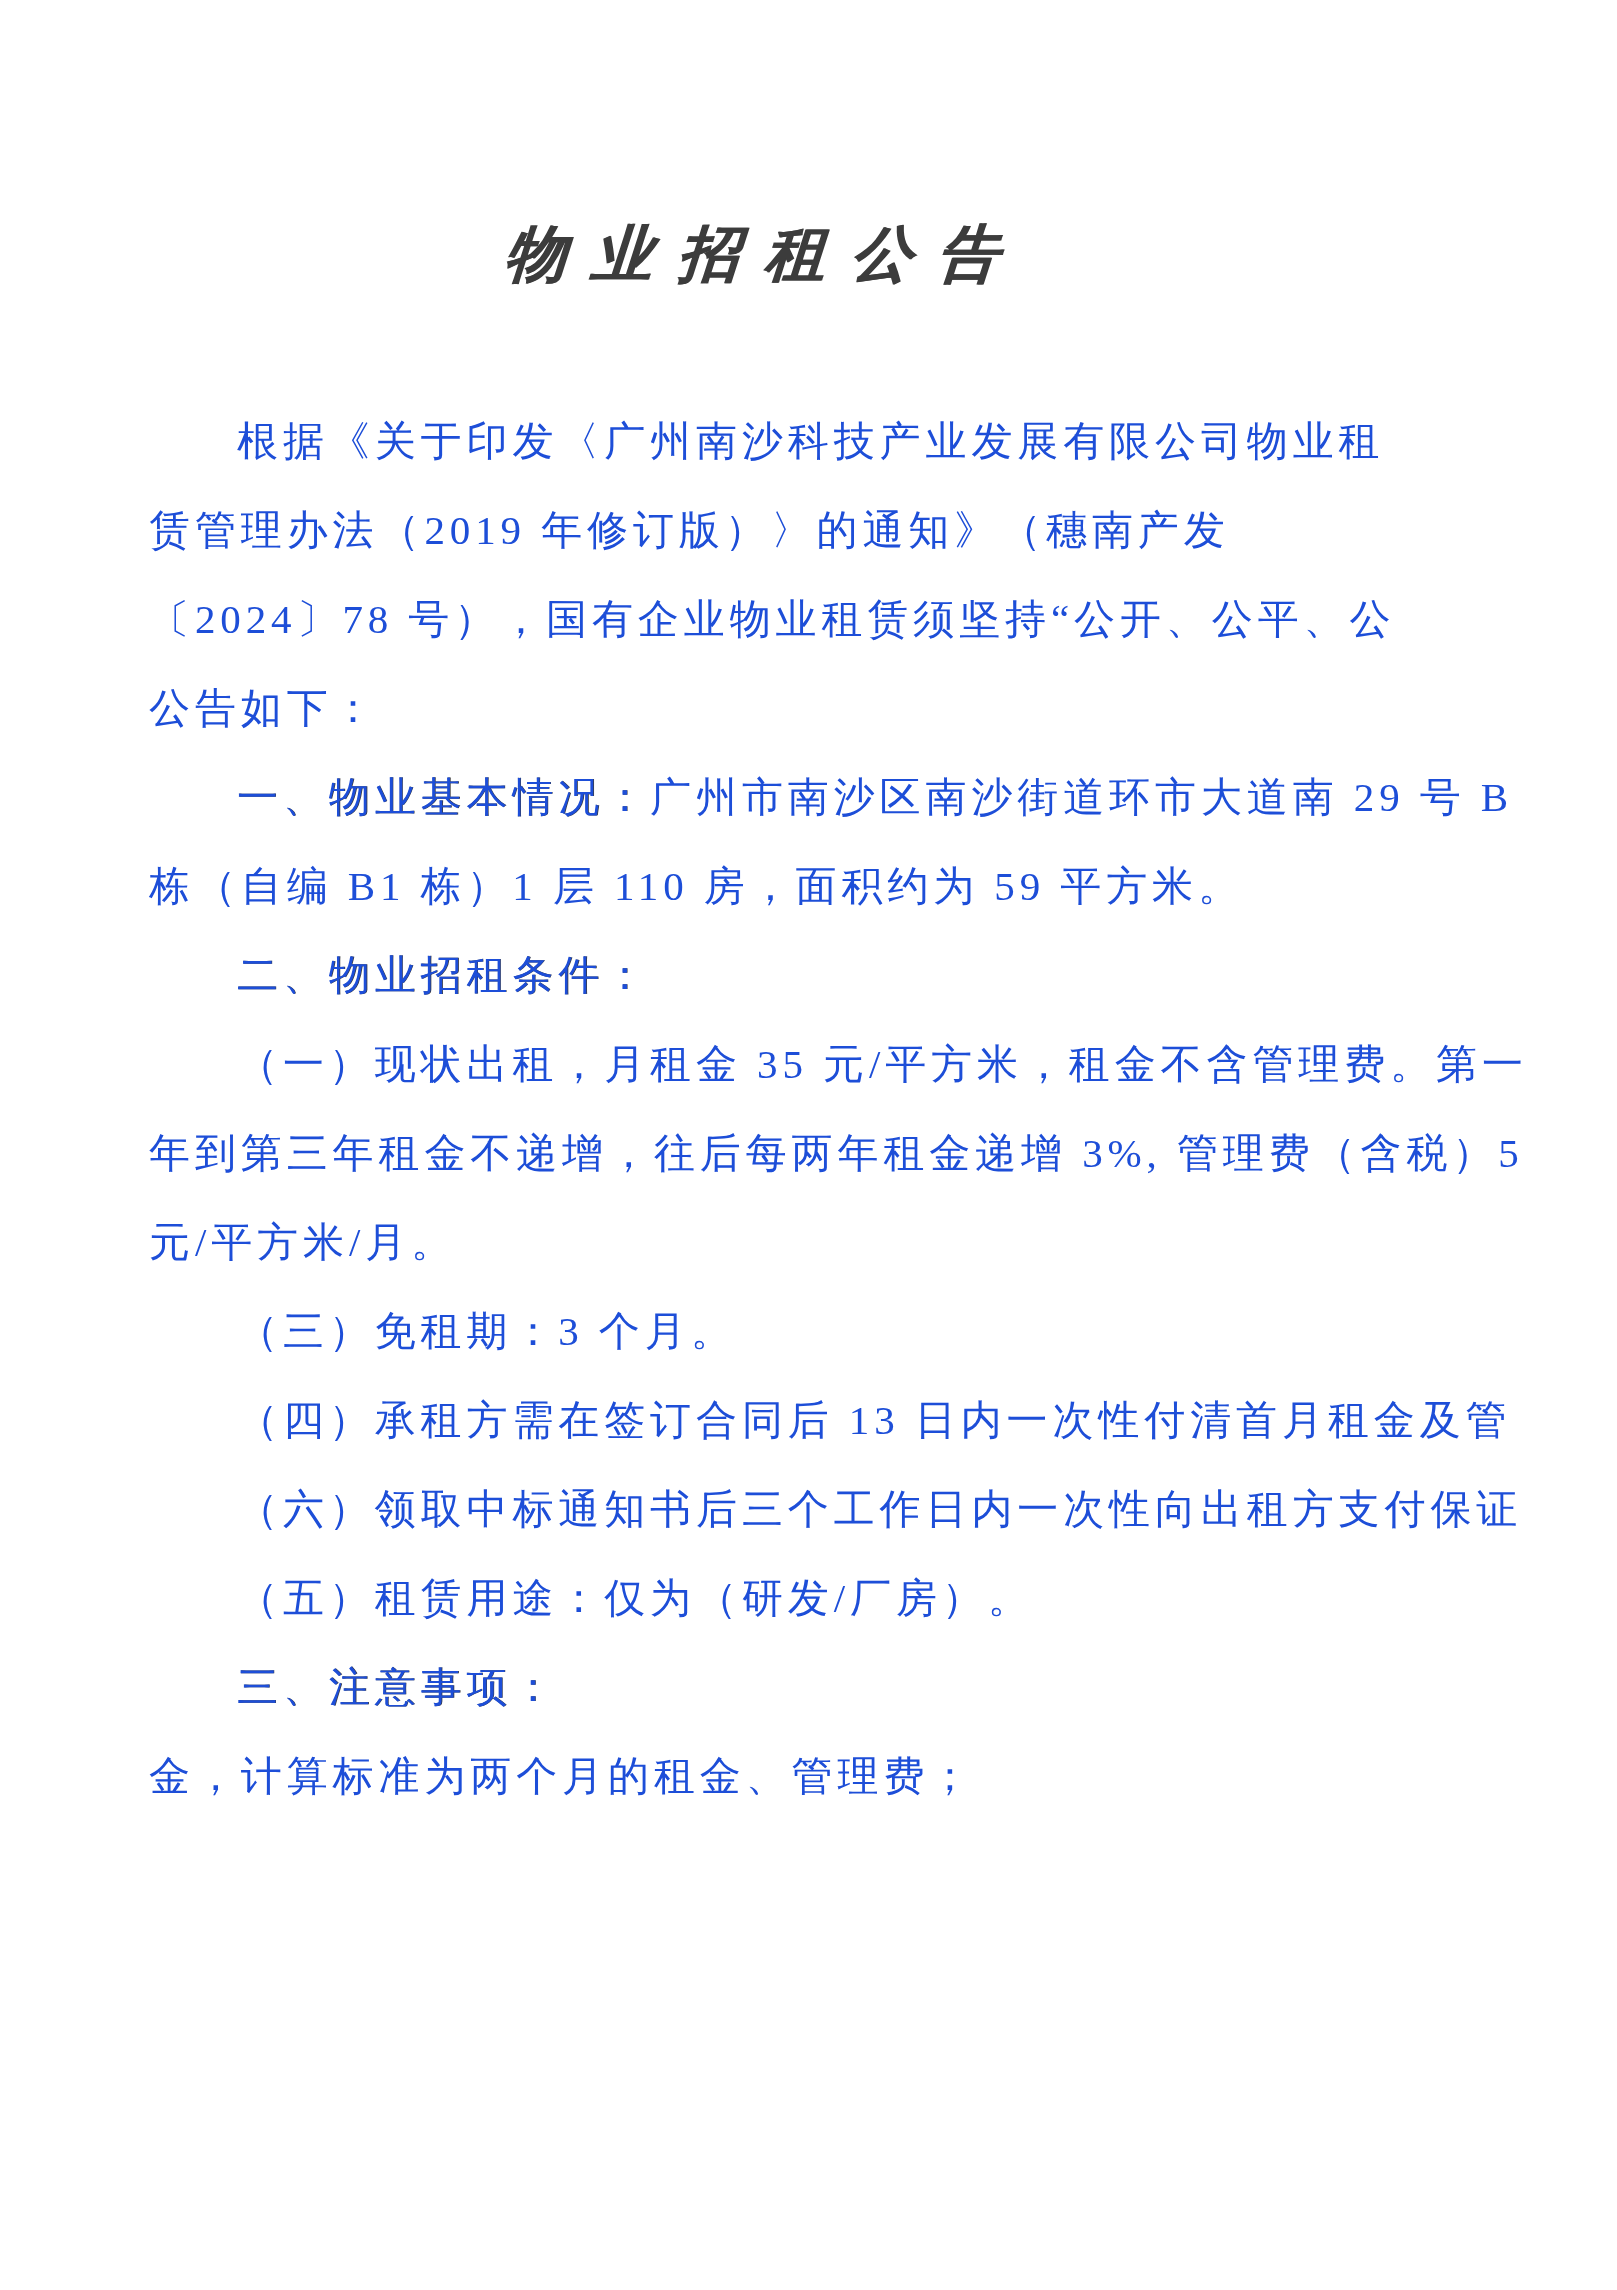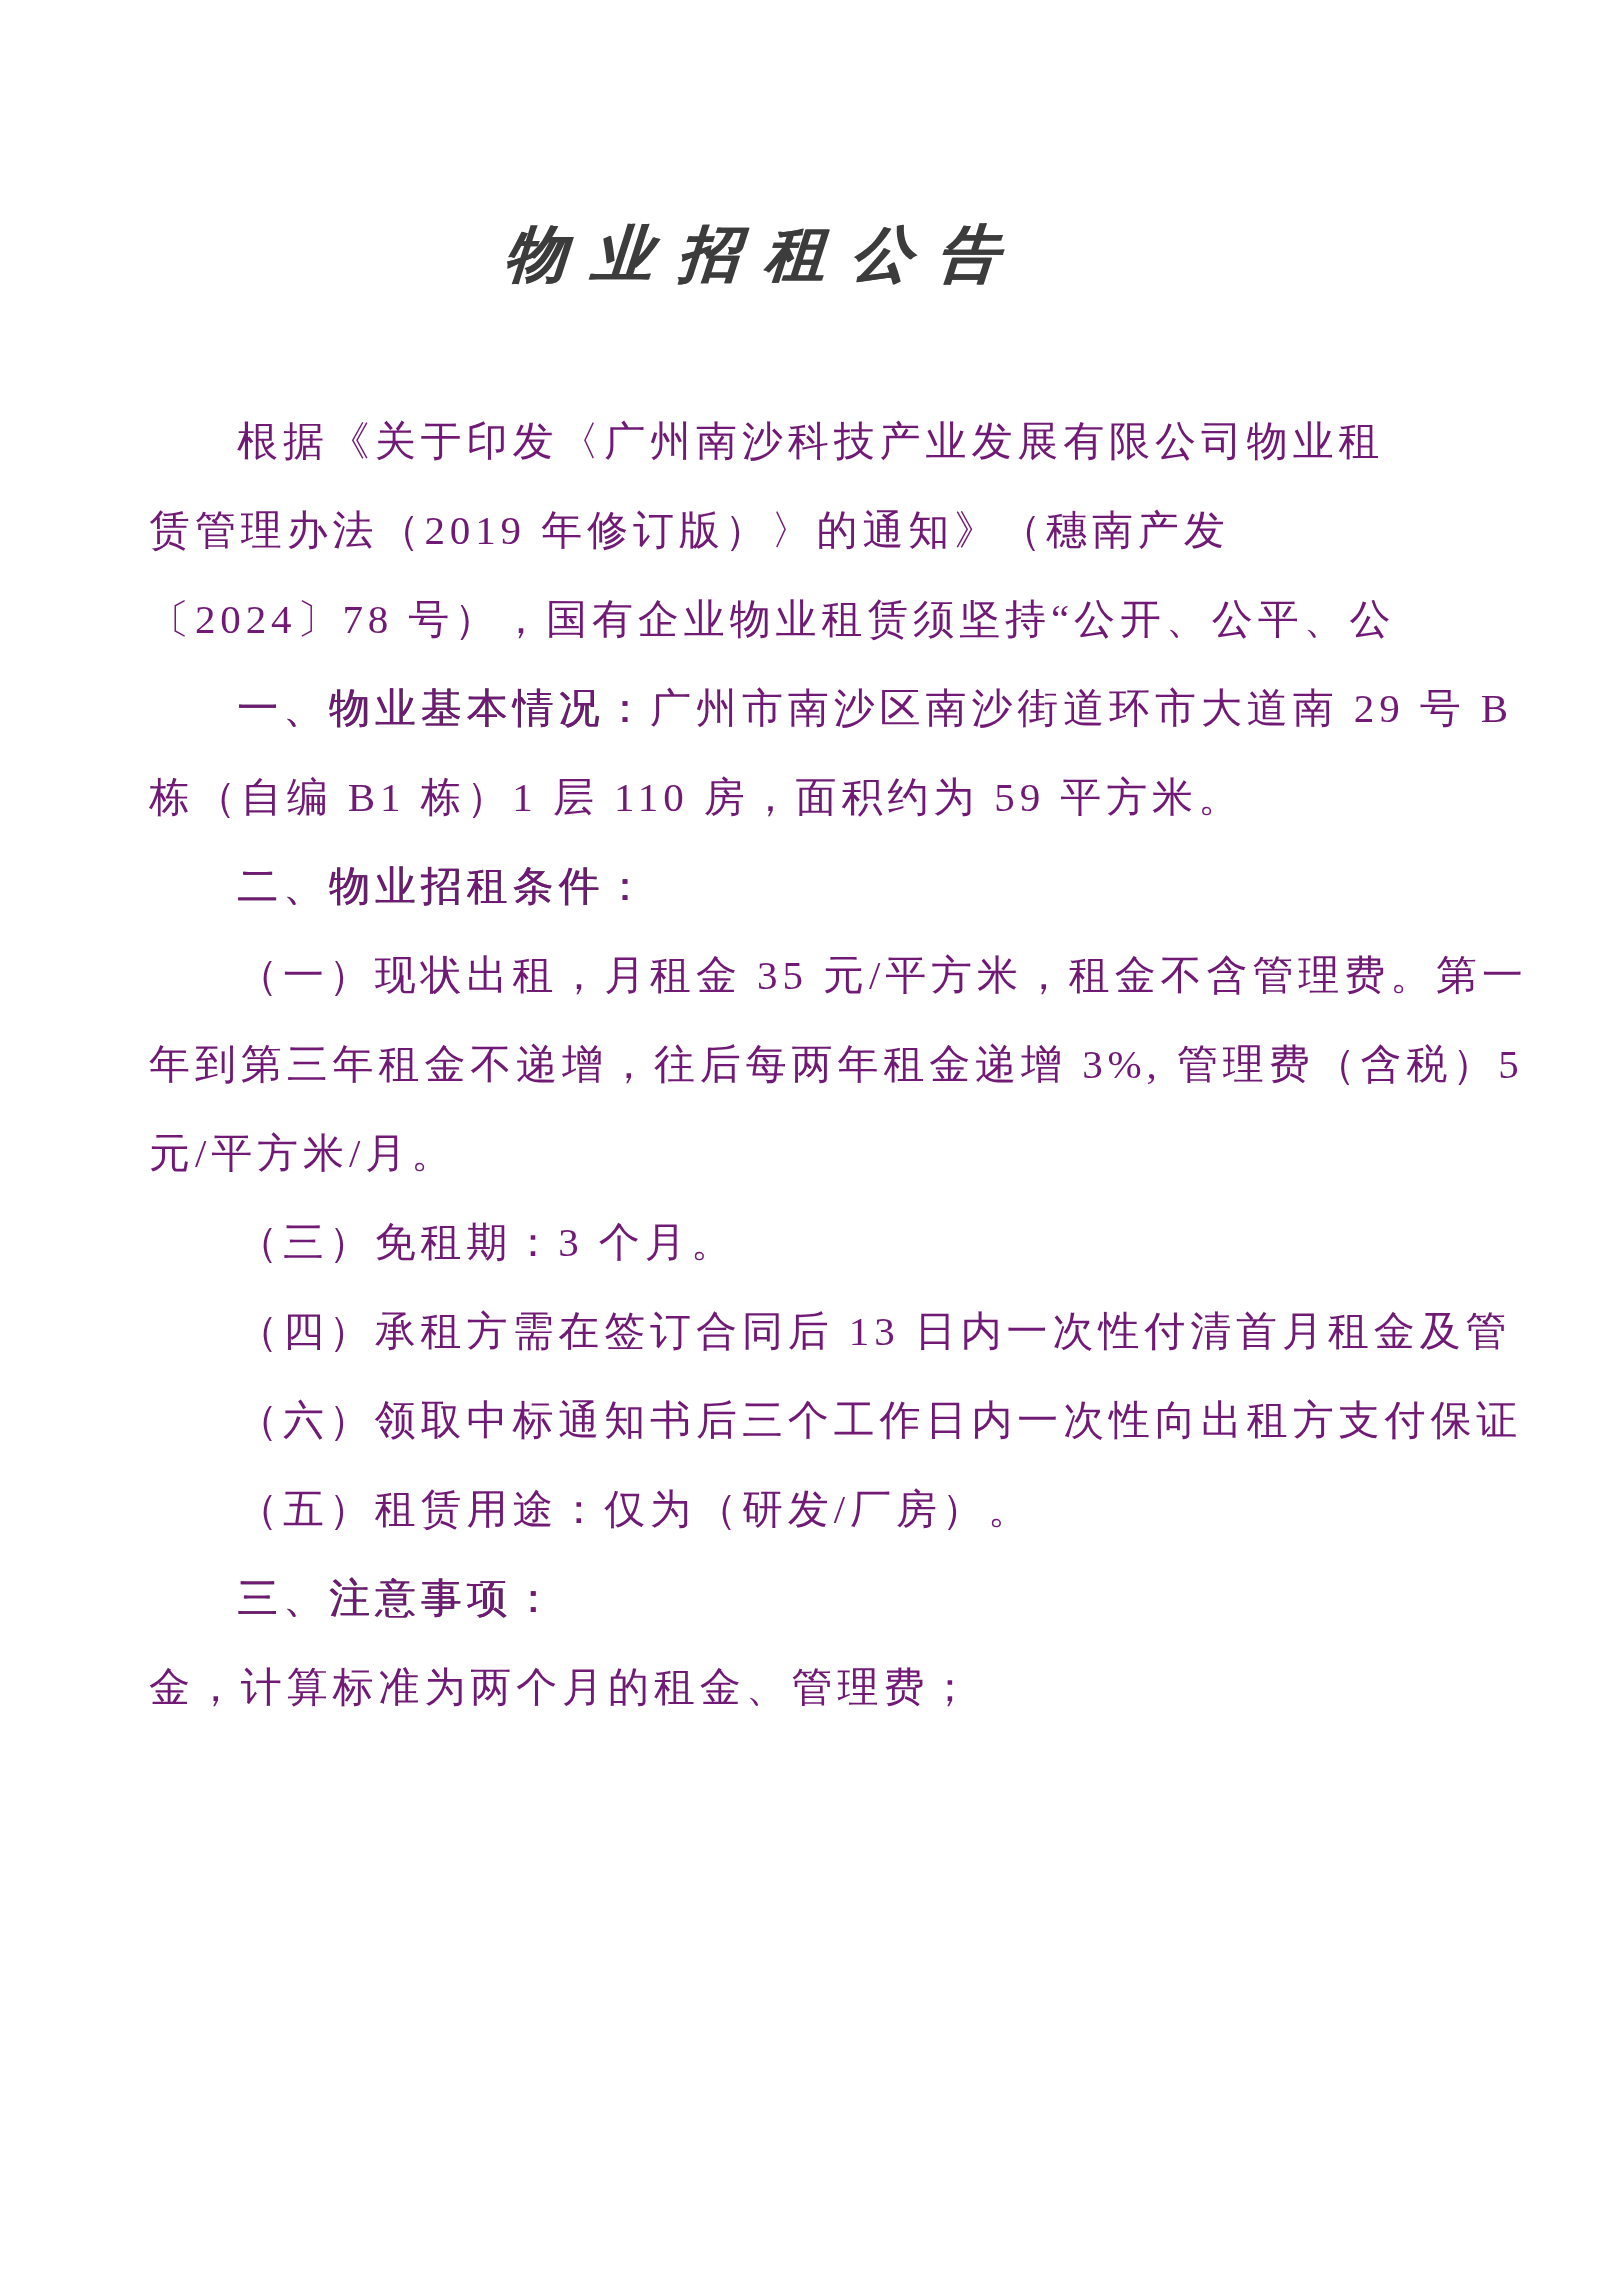--- a/index.html
+++ b/index.html
@@ -23,21 +23,21 @@
     letter-spacing: 25.5px;
     color: #3c3c3c;
     transform: skewX(-4deg);
     text-shadow: 1px 0 0 #3c3c3c;
   }
   .doc-body {
     position: absolute;
     top: 397px;
     left: 149px;
     width: 1362px;
-    color: #701a75;
+    color: #1d4ed8;
   }
   .line {
     height: 89px;
     line-height: 89px;
     font-size: 41px;
     letter-spacing: 4.9px;
     white-space: nowrap;
   }
   .line.indent { padding-left: 88px; }
   .run.bold {
@@ -48,20 +48,21 @@
 </style>
 </head>
 <body>
 
 <div class="page">
   <div class="doc-title">物业招租公告</div>
   <div class="doc-body">
       <div class="line indent"><span class="run">根据《关于印发〈广州南沙科技产业发展有限公司物业租</span></div>
       <div class="line"><span class="run">赁管理办法（2019 年修订版）〉的通知》（穗南产发</span></div>
       <div class="line"><span class="run">〔2024〕78 号），国有企业物业租赁须坚持“公开、公平、公</span></div>
+      <div class="line"><span class="run">公告如下：</span></div>
       <div class="line indent"><span class="run bold">一、物业基本情况：</span><span class="run">广州市南沙区南沙街道环市大道南 29 号 B</span></div>
       <div class="line"><span class="run">栋（自编 B1 栋）1 层 110 房，面积约为 59 平方米。</span></div>
       <div class="line indent"><span class="run bold">二、物业招租条件：</span></div>
       <div class="line indent"><span class="run">（一）现状出租，月租金 35 元/平方米，租金不含管理费。第一</span></div>
       <div class="line"><span class="run">年到第三年租金不递增，往后每两年租金递增 3%, 管理费（含税）5</span></div>
       <div class="line"><span class="run">元/平方米/月。</span></div>
       <div class="line indent"><span class="run">（三）免租期：3 个月。</span></div>
       <div class="line indent"><span class="run">（四）承租方需在签订合同后 13 日内一次性付清首月租金及管</span></div>
       <div class="line indent"><span class="run">（六）领取中标通知书后三个工作日内一次性向出租方支付保证</span></div>
       <div class="line indent"><span class="run">（五）租赁用途：仅为（研发/厂房）。</span></div>

